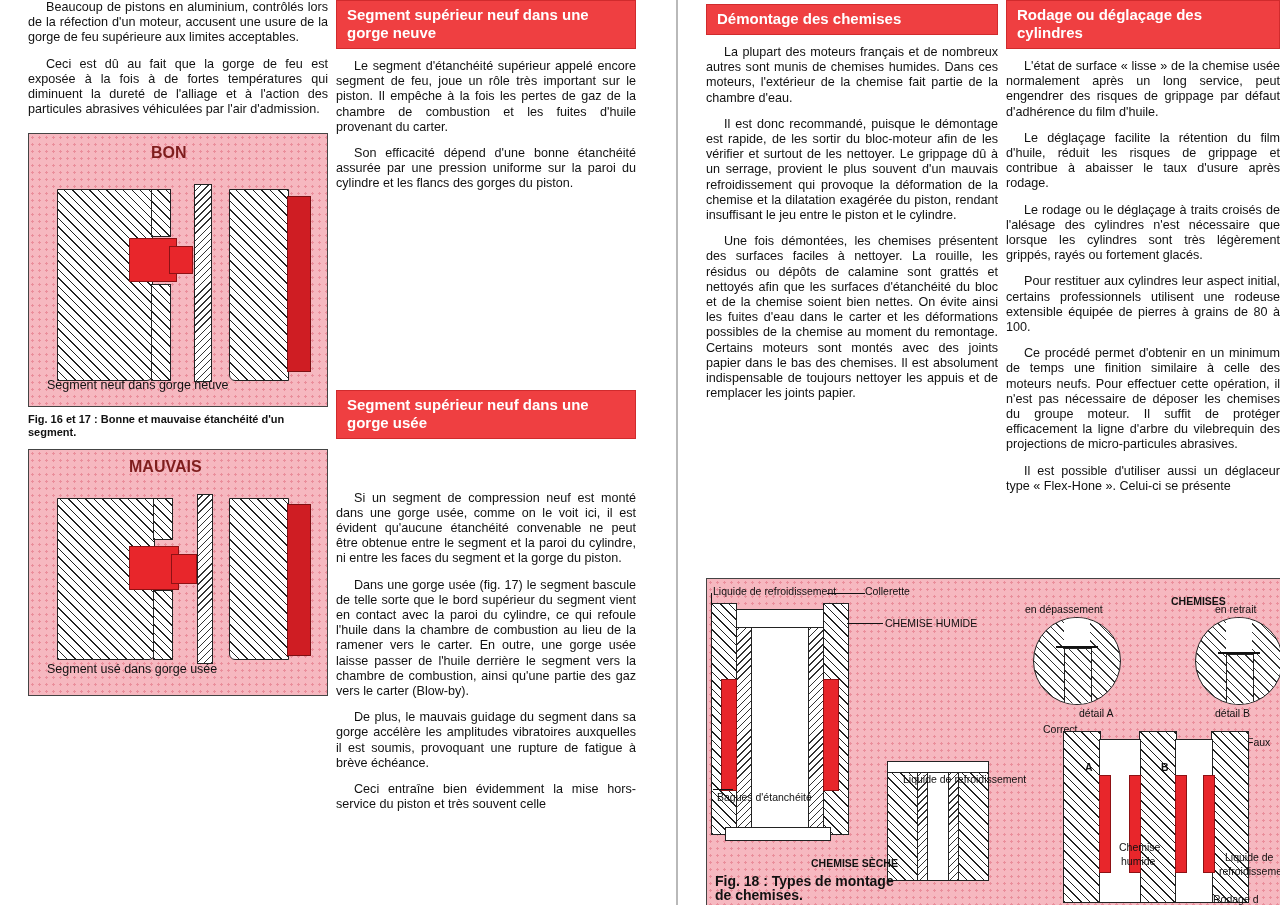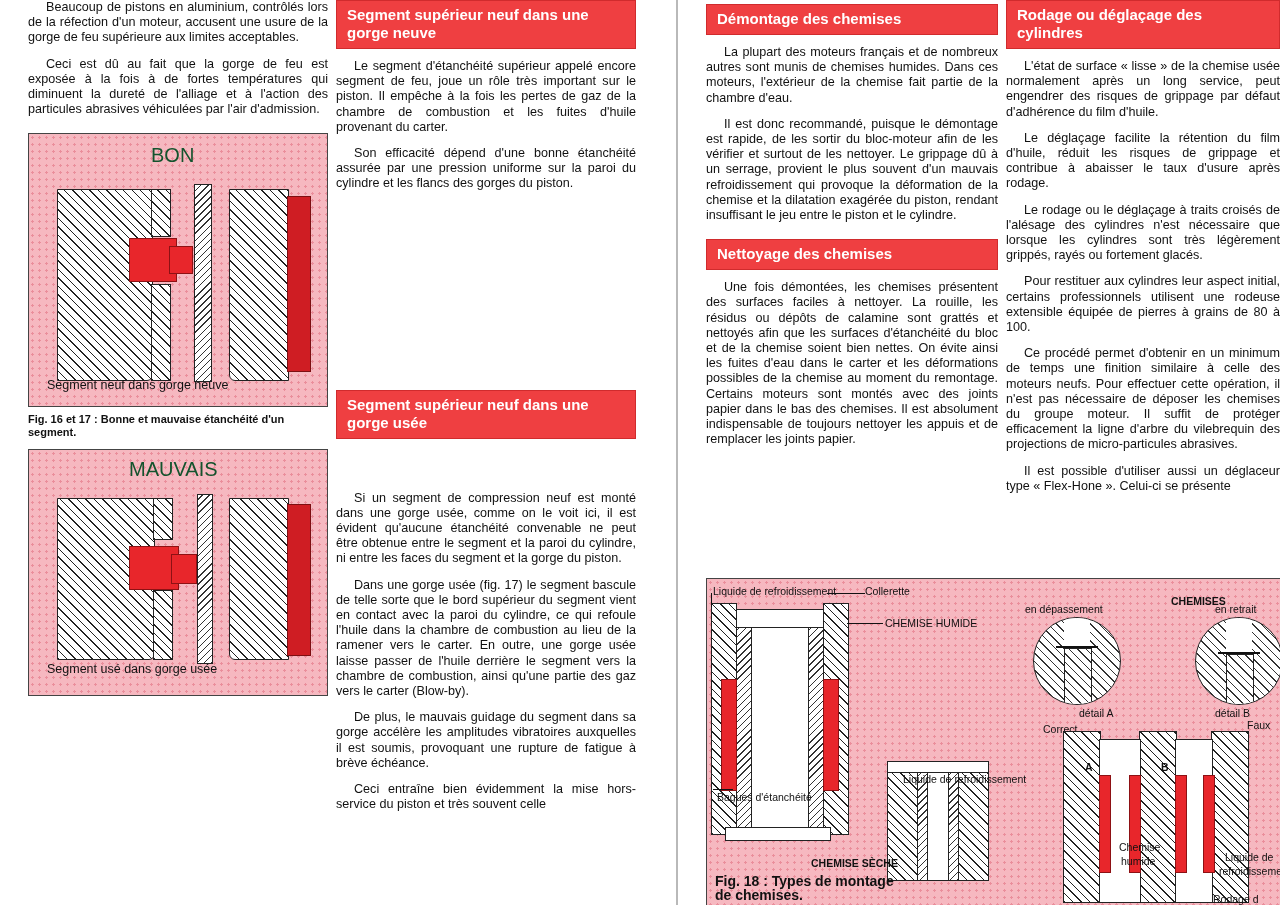--- a/index.html
+++ b/index.html
@@ -64,23 +64,23 @@
   }
   .fig .dots{
     position:absolute;inset:0;
     background-image:
       radial-gradient(circle, #e06b7c 1px, transparent 1.4px);
     background-size:7px 7px;
     opacity:.55;
   }
   .fig-label{
     position:absolute;
-    font-weight:normal;
-    font-size:20px;
-    color:#14532d;
+    font-weight:bold;
+    font-size:16px;
+    color:#7f1d1d;
   }
   .fig-sub{
     position:absolute;
     font-size:12.5px;
     color:#111;
   }
   .metal{
     position:absolute;
     background:#ffffff;
     border:1px solid #222;
@@ -177,21 +177,20 @@
     <p>Si un segment de compression neuf est monté dans une gorge usée, comme on le voit ici, il est évident qu'aucune étanchéité convenable ne peut être obtenue entre le segment et la paroi du cylindre, ni entre les faces du segment et la gorge du piston.</p>
     <p>Dans une gorge usée (fig. 17) le segment bascule de telle sorte que le bord supérieur du segment vient en contact avec la paroi du cylindre, ce qui refoule l'huile dans la chambre de combustion au lieu de la ramener vers le carter. En outre, une gorge usée laisse passer de l'huile derrière le segment vers la chambre de combustion, ainsi qu'une partie des gaz vers le carter (Blow-by).</p>
     <p>De plus, le mauvais guidage du segment dans sa gorge accélère les amplitudes vibratoires auxquelles il est soumis, provoquant une rupture de fatigue à brève échéance.</p>
     <p>Ceci entraîne bien évidemment la mise hors-service du piston et très souvent celle</p>
   </div>
 
   <div class="col" id="col3">
     <div class="head" style="margin-top:4px;">Démontage des chemises</div>
     <p>La plupart des moteurs français et de nombreux autres sont munis de chemises humides. Dans ces moteurs, l'extérieur de la chemise fait partie de la chambre d'eau.</p>
     <p>Il est donc recommandé, puisque le démontage est rapide, de les sortir du bloc-moteur afin de les vérifier et surtout de les nettoyer. Le grippage dû à un serrage, provient le plus souvent d'un mauvais refroidissement qui provoque la déformation de la chemise et la dilatation exagérée du piston, rendant insuffisant le jeu entre le piston et le cylindre.</p>
-    <div class="head" style="margin-top:16px;">Nettoyage des chemises</div>
     <p>Une fois démontées, les chemises présentent des surfaces faciles à nettoyer. La rouille, les résidus ou dépôts de calamine sont grattés et nettoyés afin que les surfaces d'étanchéité du bloc et de la chemise soient bien nettes. On évite ainsi les fuites d'eau dans le carter et les déformations possibles de la chemise au moment du remontage. Certains moteurs sont montés avec des joints papier dans le bas des chemises. Il est absolument indispensable de toujours nettoyer les appuis et de remplacer les joints papier.</p>
   </div>
 
   <div class="col" id="col4">
     <div class="head tall">Rodage ou déglaçage des cylindres</div>
     <p>L'état de surface « lisse » de la chemise usée normalement après un long service, peut engendrer des risques de grippage par défaut d'adhérence du film d'huile.</p>
     <p>Le déglaçage facilite la rétention du film d'huile, réduit les risques de grippage et contribue à abaisser le taux d'usure après rodage.</p>
     <p>Le rodage ou le déglaçage à traits croisés de l'alésage des cylindres n'est nécessaire que lorsque les cylindres sont très légèrement grippés, rayés ou fortement glacés.</p>
     <p>Pour restituer aux cylindres leur aspect initial, certains professionnels utilisent une rodeuse extensible équipée de pierres à grains de 80 à 100.</p>
     <p>Ce procédé permet d'obtenir en un minimum de temps une finition similaire à celle des moteurs neufs. Pour effectuer cette opération, il n'est pas nécessaire de déposer les chemises du groupe moteur. Il suffit de protéger efficacement la ligne d'arbre du vilebrequin des projections de micro-particules abrasives.</p>
@@ -242,21 +241,21 @@
     </div>
     <div class="circ" style="left:488px;top:38px;width:86px;height:86px;">
       <div style="position:absolute;left:30px;top:0;width:26px;height:86px;background:#fff;"></div>
       <div style="position:absolute;left:30px;top:36px;width:26px;height:50px;background:#fff;border:1px solid #222;background-image:repeating-linear-gradient(45deg,#333 0 1px,transparent 1px 6px);"></div>
       <div style="position:absolute;left:22px;top:34px;width:42px;height:2px;background:#111;"></div>
     </div>
 
     <div class="lbl" style="left:336px;top:128px;margin-left:36px;">détail A</div>
     <div class="lbl" style="left:336px;top:144px;">Correct</div>
     <div class="lbl" style="left:508px;top:128px;">détail B</div>
-    <div class="lbl" style="left:508px;top:140px;margin-left:32px;">Faux</div>
+    <div class="lbl" style="left:508px;top:157px;margin-left:32px;">Faux</div>
 
     <div class="metal" style="left:356px;top:152px;width:36px;height:170px;"></div>
     <div class="metal" style="left:432px;top:152px;width:36px;height:170px;"></div>
     <div class="metal" style="left:504px;top:152px;width:36px;height:170px;"></div>
     <div class="plain" style="left:392px;top:160px;width:40px;height:162px;"></div>
     <div class="plain" style="left:468px;top:160px;width:36px;height:162px;"></div>
     <div class="ring" style="left:392px;top:196px;width:10px;height:96px;"></div>
     <div class="ring" style="left:422px;top:196px;width:10px;height:96px;"></div>
     <div class="ring" style="left:468px;top:196px;width:10px;height:96px;"></div>
     <div class="ring" style="left:496px;top:196px;width:10px;height:96px;"></div>

